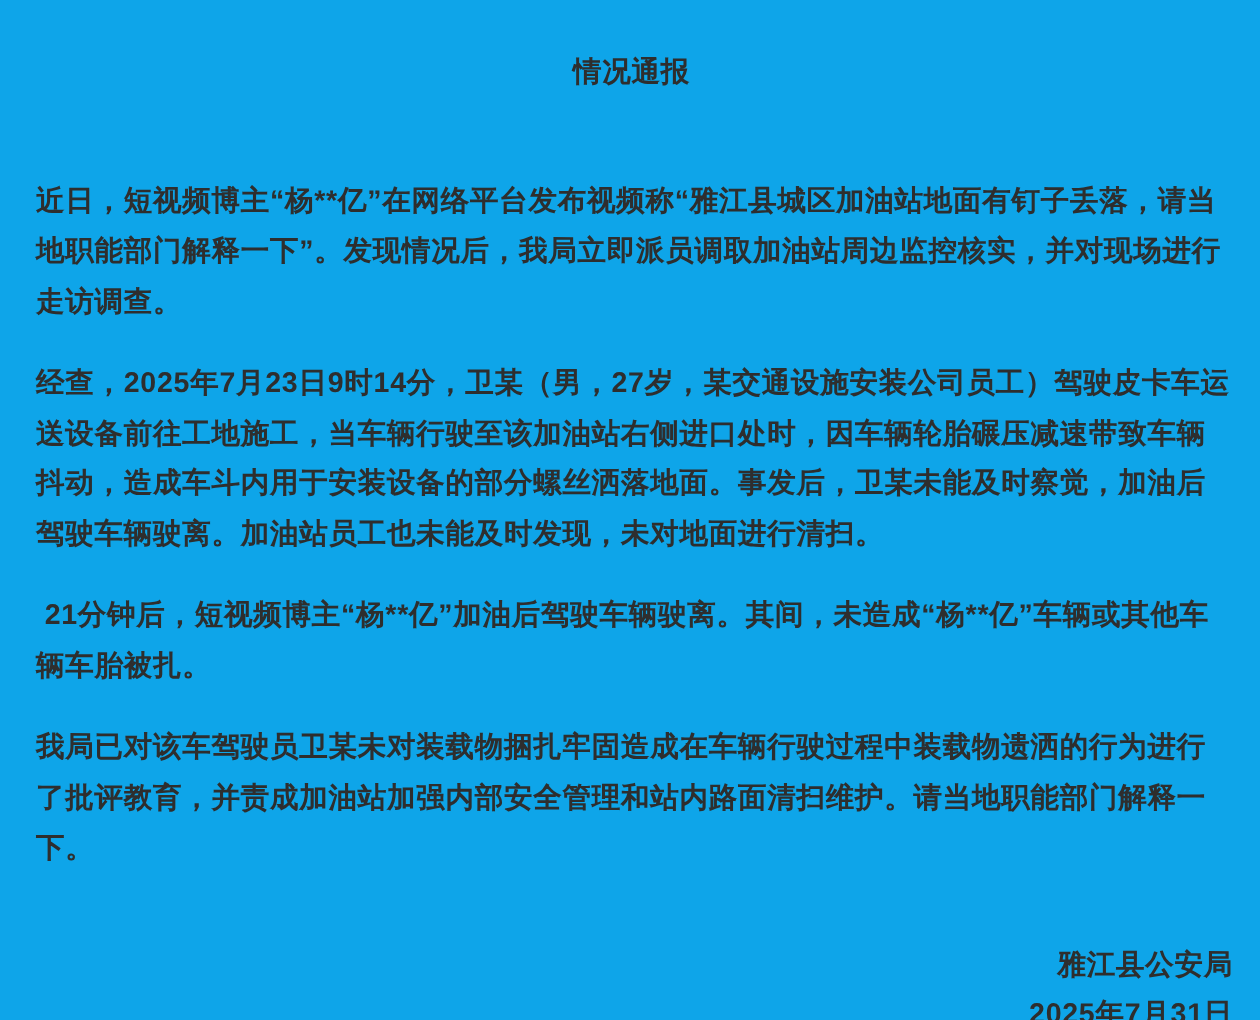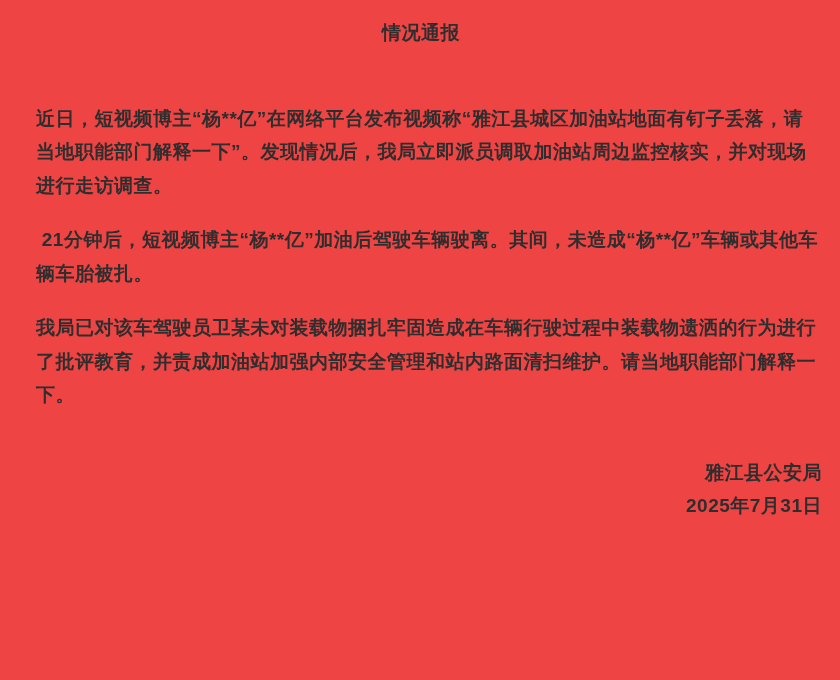--- a/index.html
+++ b/index.html
@@ -9,58 +9,59 @@
   }
   body {
     width: 840px;
     height: 680px;
     overflow: hidden;
   }
   .page {
     box-sizing: border-box;
     width: 840px;
     height: 680px;
-    padding: 16px 18px 0 20px;
-    background: #ef4444;
+    padding: 32px 18px 0 20px;
+    background: #0ea5e9;
     font-family: "Liberation Sans", "DejaVu Sans", sans-serif;
     font-weight: 700;
     color: #2e2e2e;
     font-size: 19px;
     line-height: 33.5px;
     letter-spacing: 0.5px;
   }
   .title {
     font-size: 19px;
     font-weight: 700;
     text-align: center;
     margin: 0 0 52px 0;
     line-height: 33.5px;
   }
   .para {
-    margin: 0 0 21px 16px;
+    margin: 0 0 21px 4px;
     white-space: pre-wrap;
     word-break: break-all;
   }
   .para-last {
     margin-bottom: 0;
   }
   .signature {
     margin-top: 44px;
     text-align: right;
     line-height: 33px;
   }
 </style>
 </head>
 <body>
 
 <div class="page">
   <h1 class="title">情况通报</h1>
 
   <p class="para">近日，短视频博主“杨**亿”在网络平台发布视频称“雅江县城区加油站地面有钉子丢落，请当地职能部门解释一下”。发现情况后，我局立即派员调取加油站周边监控核实，并对现场进行走访调查。</p>
 
+  <p class="para">经查，2025年7月23日9时14分，卫某（男，27岁，某交通设施安装公司员工）驾驶皮卡车运送设备前往工地施工，当车辆行驶至该加油站右侧进口处时，因车辆轮胎碾压减速带致车辆抖动，造成车斗内用于安装设备的部分螺丝洒落地面。事发后，卫某未能及时察觉，加油后驾驶车辆驶离。加油站员工也未能及时发现，未对地面进行清扫。</p>
 
   <p class="para"> 21分钟后，短视频博主“杨**亿”加油后驾驶车辆驶离。其间，未造成“杨**亿”车辆或其他车辆车胎被扎。</p>
 
   <p class="para para-last">我局已对该车驾驶员卫某未对装载物捆扎牢固造成在车辆行驶过程中装载物遗洒的行为进行了批评教育，并责成加油站加强内部安全管理和站内路面清扫维护。请当地职能部门解释一下。</p>
 
   <div class="signature">
     <div>雅江县公安局</div>
     <div>2025年7月31日</div>
   </div>
 </div>

